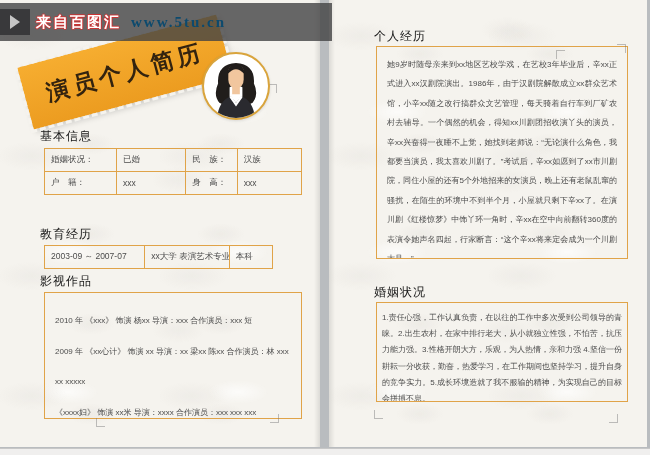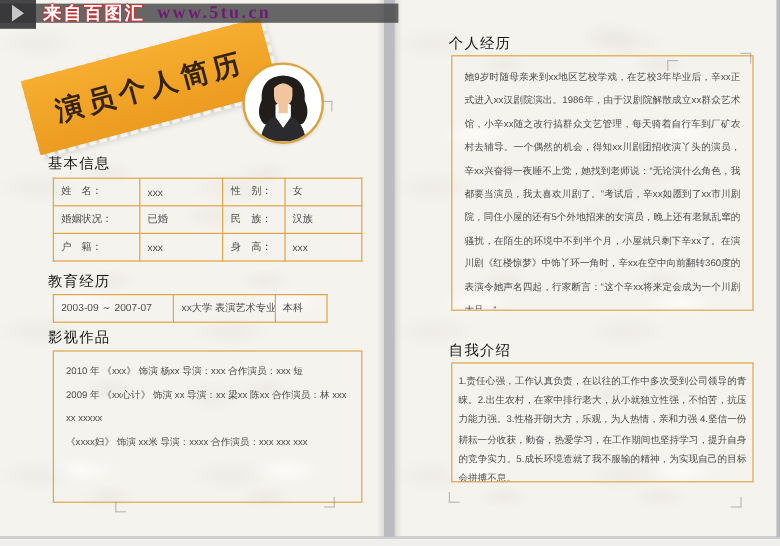--- a/index.html
+++ b/index.html
@@ -19,29 +19,29 @@
   .page-left  { left:0;   width:320px; }
   .page-right { left:329px; width:318px; }
   .page-left::after  { content:''; position:absolute; right:0; top:0; bottom:0; width:6px;
                        background:linear-gradient(to left, rgba(0,0,0,0.10), transparent); }
   .page-right::before{ content:''; position:absolute; left:0;  top:0; bottom:0; width:6px;
                        background:linear-gradient(to right, rgba(0,0,0,0.10), transparent); }
   .bottom-strip { position:absolute; left:0; top:448px; width:650px; height:7px;
                   background:#f0efee; border-top:1px solid #c7c7c7; }
 
   
-  .watermark-bar { position:absolute; left:0; top:3px; width:332px; height:16px; z-index:30;
+  .watermark-bar { position:absolute; left:0; top:3px; width:332px; height:38px; z-index:30;
                    background:rgba(66,66,68,0.80); display:flex; align-items:center;text-align:right; }
   .play-box { width:30px; height:26px; background:rgba(52,52,54,0.9);
               display:flex; align-items:center; justify-content:center; }
   .play-tri { width:0; height:0; border-left:10px solid #c6c6c6;
               border-top:7px solid transparent; border-bottom:7px solid transparent; }
   .wm-name { font-size:15px; font-weight:bold; color:#ffffff; margin-left:6px; letter-spacing:2px;
              text-shadow:1px 0 #cc3333, -1px 0 #cc3333, 0 1px #cc3333, 0 -1px #cc3333; }
-  .wm-url  { font-size:15px; font-weight:bold; color:#701a75; margin-left:10px; letter-spacing:2px;
+  .wm-url  { font-size:15px; font-weight:bold; color:#0c4a6e; margin-left:10px; letter-spacing:2px;
              font-family:"Liberation Serif", serif; }
 
   
   .banner { position:absolute; left:22px; top:40px; width:206px; height:64px; z-index:10;
             background:linear-gradient(180deg,#f6ad30,#ec9c20);
             transform:rotate(-15deg);
             box-shadow:2px 3px 6px rgba(0,0,0,0.18);
             display:flex; align-items:center; justify-content:center; }
   .banner::before { content:''; position:absolute; inset:-3px;
                     border:3px dashed #f5f3ee; pointer-events:none; }
@@ -61,21 +61,21 @@
   .otable { position:absolute; }
   .otable td { border:1px solid #e0a348; font-size:8.5px; color:#4c4c4c;
                padding:2px 6px; height:23px; overflow:hidden; white-space:nowrap; }
   .basic-table { left:44px; top:148px; width:258px; }
   .edu-table   { left:44px; top:245px; width:229px; }
 
   
   .obox { position:absolute; border:1px solid #e0a348; background:transparent; overflow:hidden; }
   .works-box { left:44px; top:292px; width:258px; height:127px; padding:7px 10px;
                font-size:8px; line-height:19.5px; color:#4c4c4c; }
-  .works-box .wline { white-space:nowrap; overflow:hidden; }
+  .works-box .wline { white-space:nowrap; overflow:hidden;margin-top:11px; }
   .exp-box   { left:376px; top:46px;  width:252px; height:213px; padding:8px 10px;
                font-size:8px; line-height:19.4px; color:#4c4c4c; text-align:justify; }
   .intro-box { left:376px; top:302px; width:252px; height:100px; padding:7px 5px;
                font-size:8px; line-height:16.2px; color:#4c4c4c; text-align:justify; }
 
   
   .cm { position:absolute; width:9px; height:9px; opacity:0.45; }
   .cm-tl { border-left:1px solid #777; border-top:1px solid #777; }
   .cm-tr { border-right:1px solid #777; border-top:1px solid #777; }
   .cm-bl { border-left:1px solid #777; border-bottom:1px solid #777; }
@@ -106,26 +106,20 @@
     <div class="sec-title" style="left:40px; top:128px;">基本信息</div>
 
     <table class="otable basic-table">
       <colgroup>
           <col style="width:28%">
           <col style="width:27%">
           <col style="width:20%">
           <col style="width:25%">
         </colgroup>
       <tbody>
-          <tr>
-        <td>姓　名：</td>
-        <td>xxx</td>
-        <td>性　别：</td>
-        <td>女</td>
-      </tr>
       <tr>
         <td>婚姻状况：</td>
         <td>已婚</td>
         <td>民　族：</td>
         <td>汉族</td>
       </tr>
       <tr>
         <td>户　籍：</td>
         <td>xxx</td>
         <td>身　高：</td>
@@ -167,21 +161,21 @@
   </div>
 
   <div class="page page-right">
 
     <div class="sec-title" style="left:45px; top:28px;">个人经历</div>
 
     <div class="obox exp-box" style="left:47px; top:46px;">
       <span>她9岁时随母亲来到xx地区艺校学戏，在艺校3年毕业后，辛xx正式进入xx汉剧院演出。1986年，由于汉剧院解散成立xx群众艺术馆，小辛xx随之改行搞群众文艺管理，每天骑着自行车到厂矿农村去辅导。一个偶然的机会，得知xx川剧团招收演丫头的演员，辛xx兴奋得一夜睡不上觉，她找到老师说：“无论演什么角色，我都要当演员，我太喜欢川剧了。”考试后，辛xx如愿到了xx市川剧院，同住小屋的还有5个外地招来的女演员，晚上还有老鼠乱窜的骚扰，在陌生的环境中不到半个月，小屋就只剩下辛xx了。在演川剧《红楼惊梦》中饰丫环一角时，辛xx在空中向前翻转360度的表演令她声名四起，行家断言：“这个辛xx将来定会成为一个川剧大旦。”</span>
     </div>
 
-    <div class="sec-title" style="left:45px; top:284px;">自我介绍</div>
+    <div class="sec-title" style="left:45px; top:284px;">婚姻状况</div>
 
     <div class="obox intro-box" style="left:47px; top:302px;">
       <div>1.责任心强，工作认真负责，在以往的工作中多次受到公司领导的青睐。2.出生农村，在家中排行老大，从小就独立性强，不怕苦，抗压力能力强。3.性格开朗大方，乐观，为人热情，亲和力强 4.坚信一份耕耘一分收获，勤奋，热爱学习，在工作期间也坚持学习，提升自身的竞争实力。5.成长环境造就了我不服输的精神，为实现自己的目标会拼搏不息。</div>
 
     </div>
 
     <div class="cm cm-tl" style="left:227px; top:50px;"></div>
     <div class="cm cm-tr" style="left:288px; top:44px;"></div>
     <div class="cm cm-bl" style="left:45px;  top:410px;"></div>
     <div class="cm cm-br" style="left:280px; top:414px;"></div>

